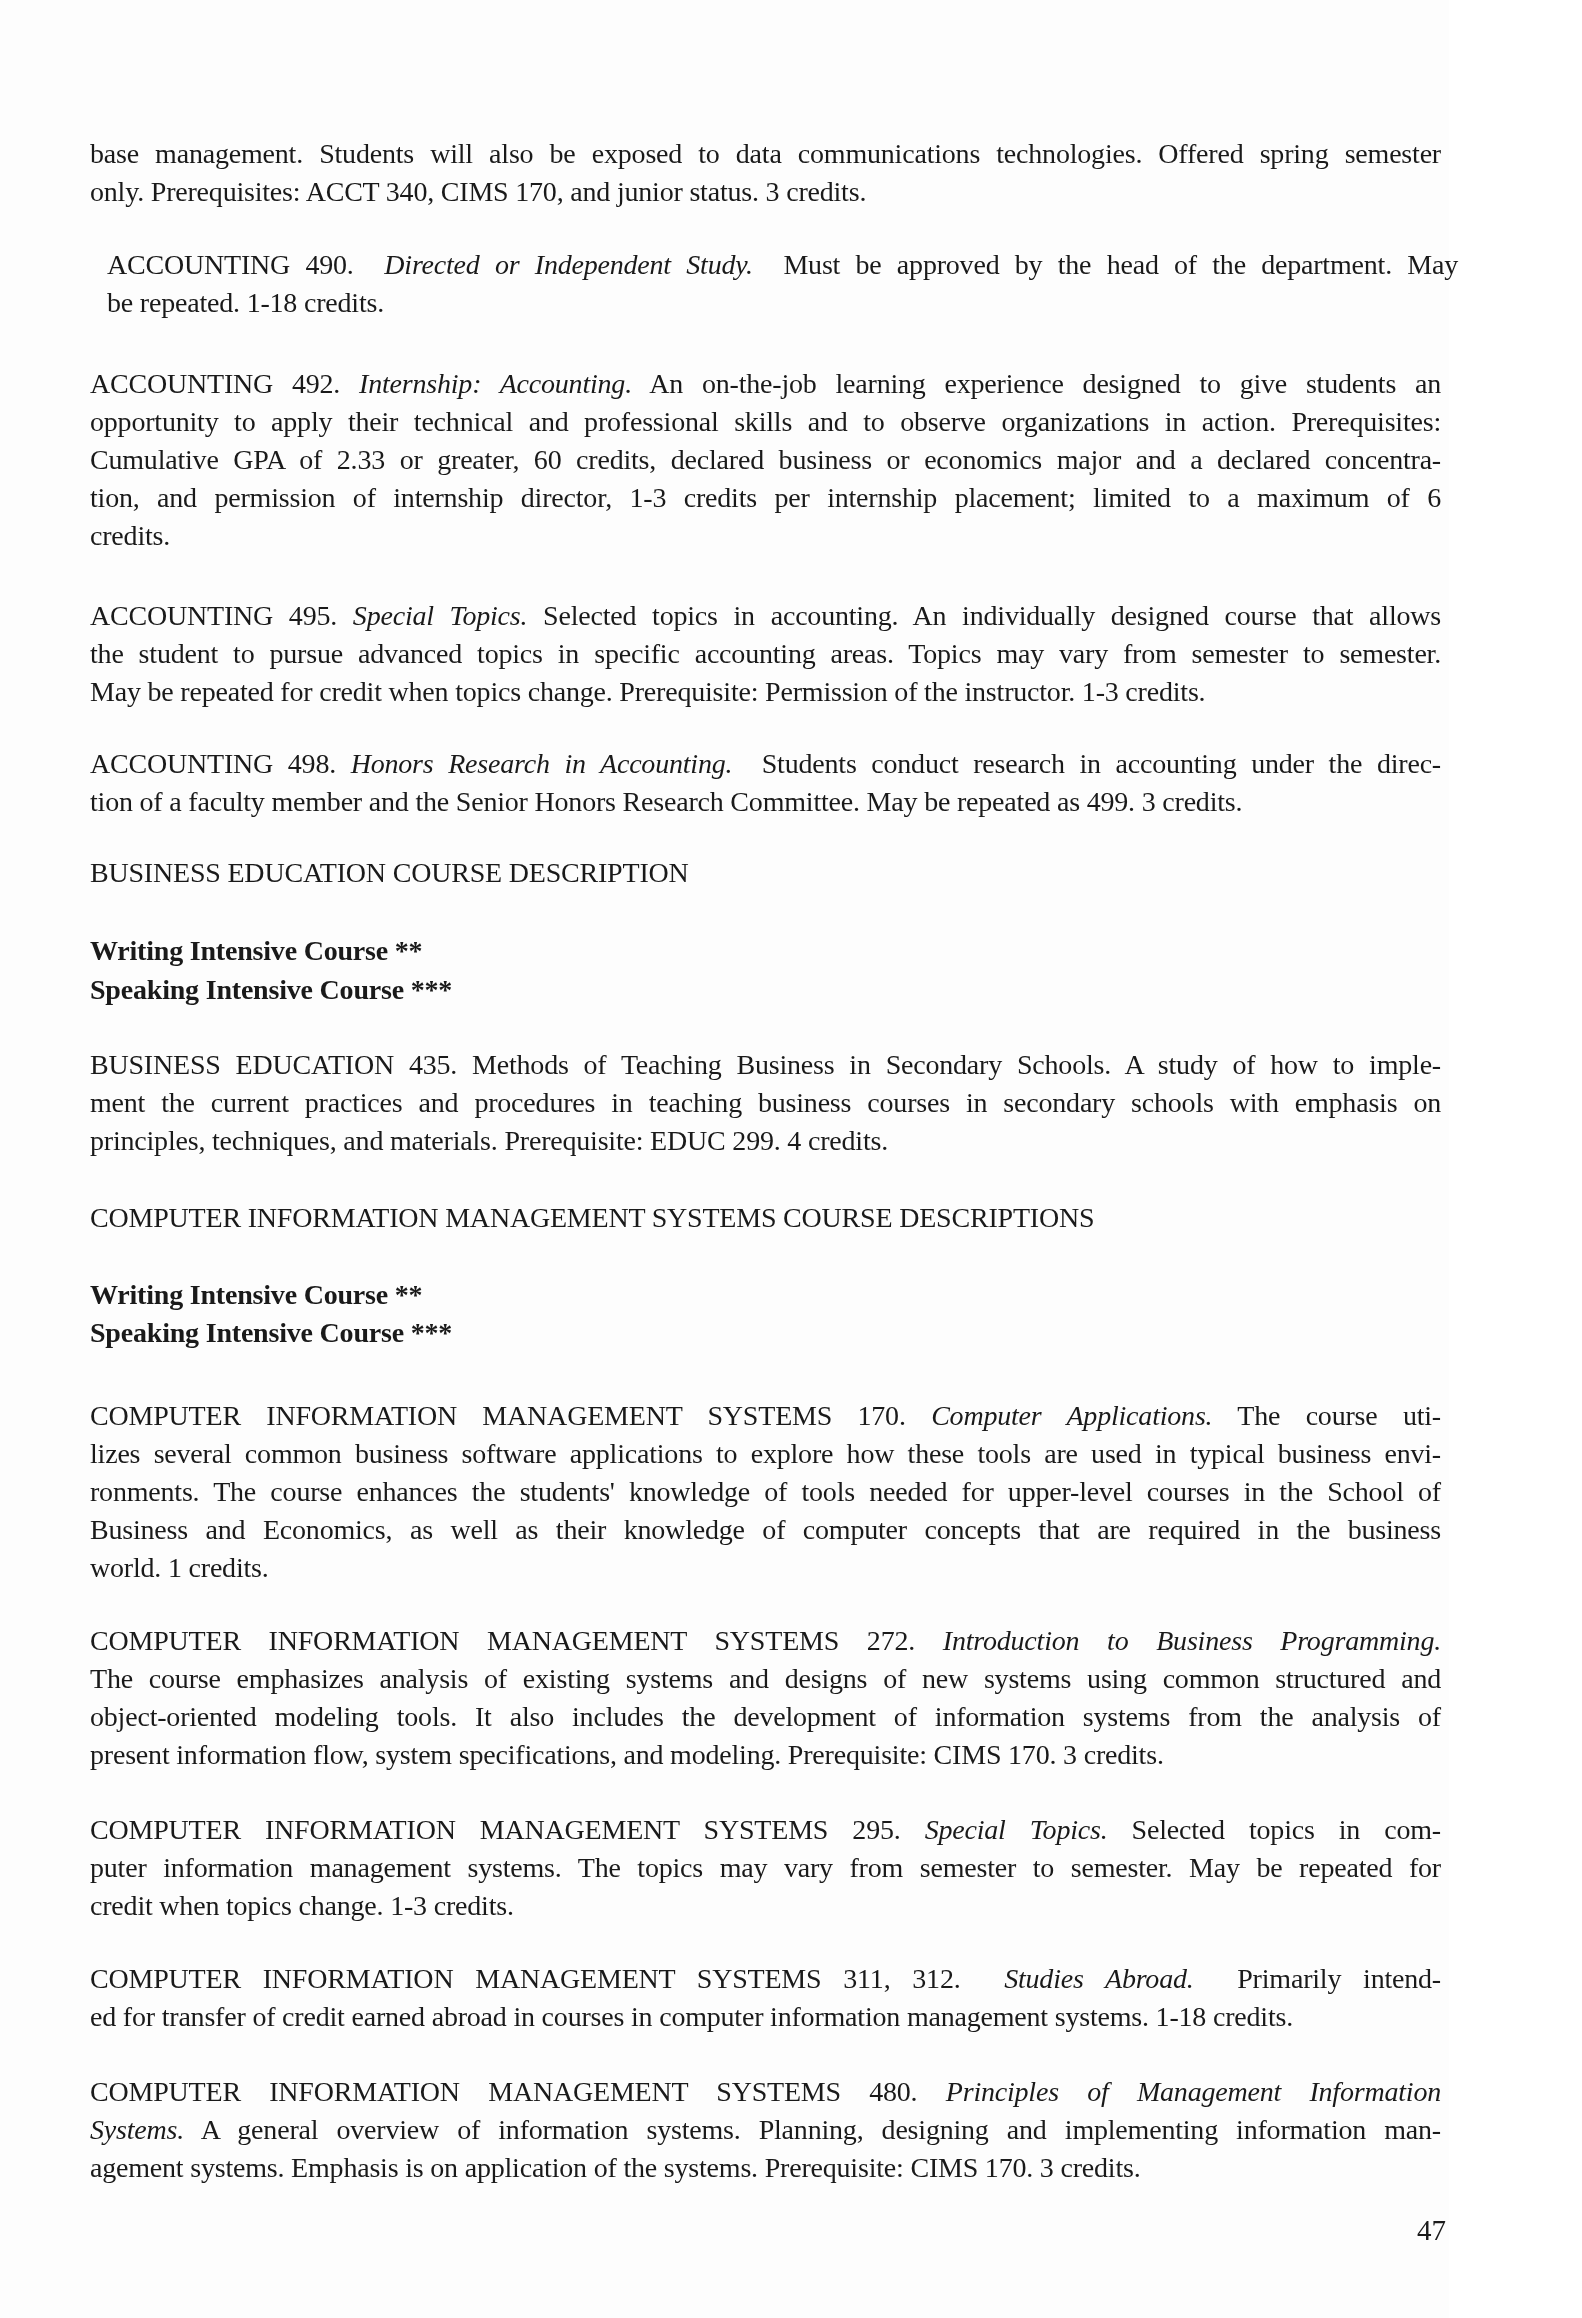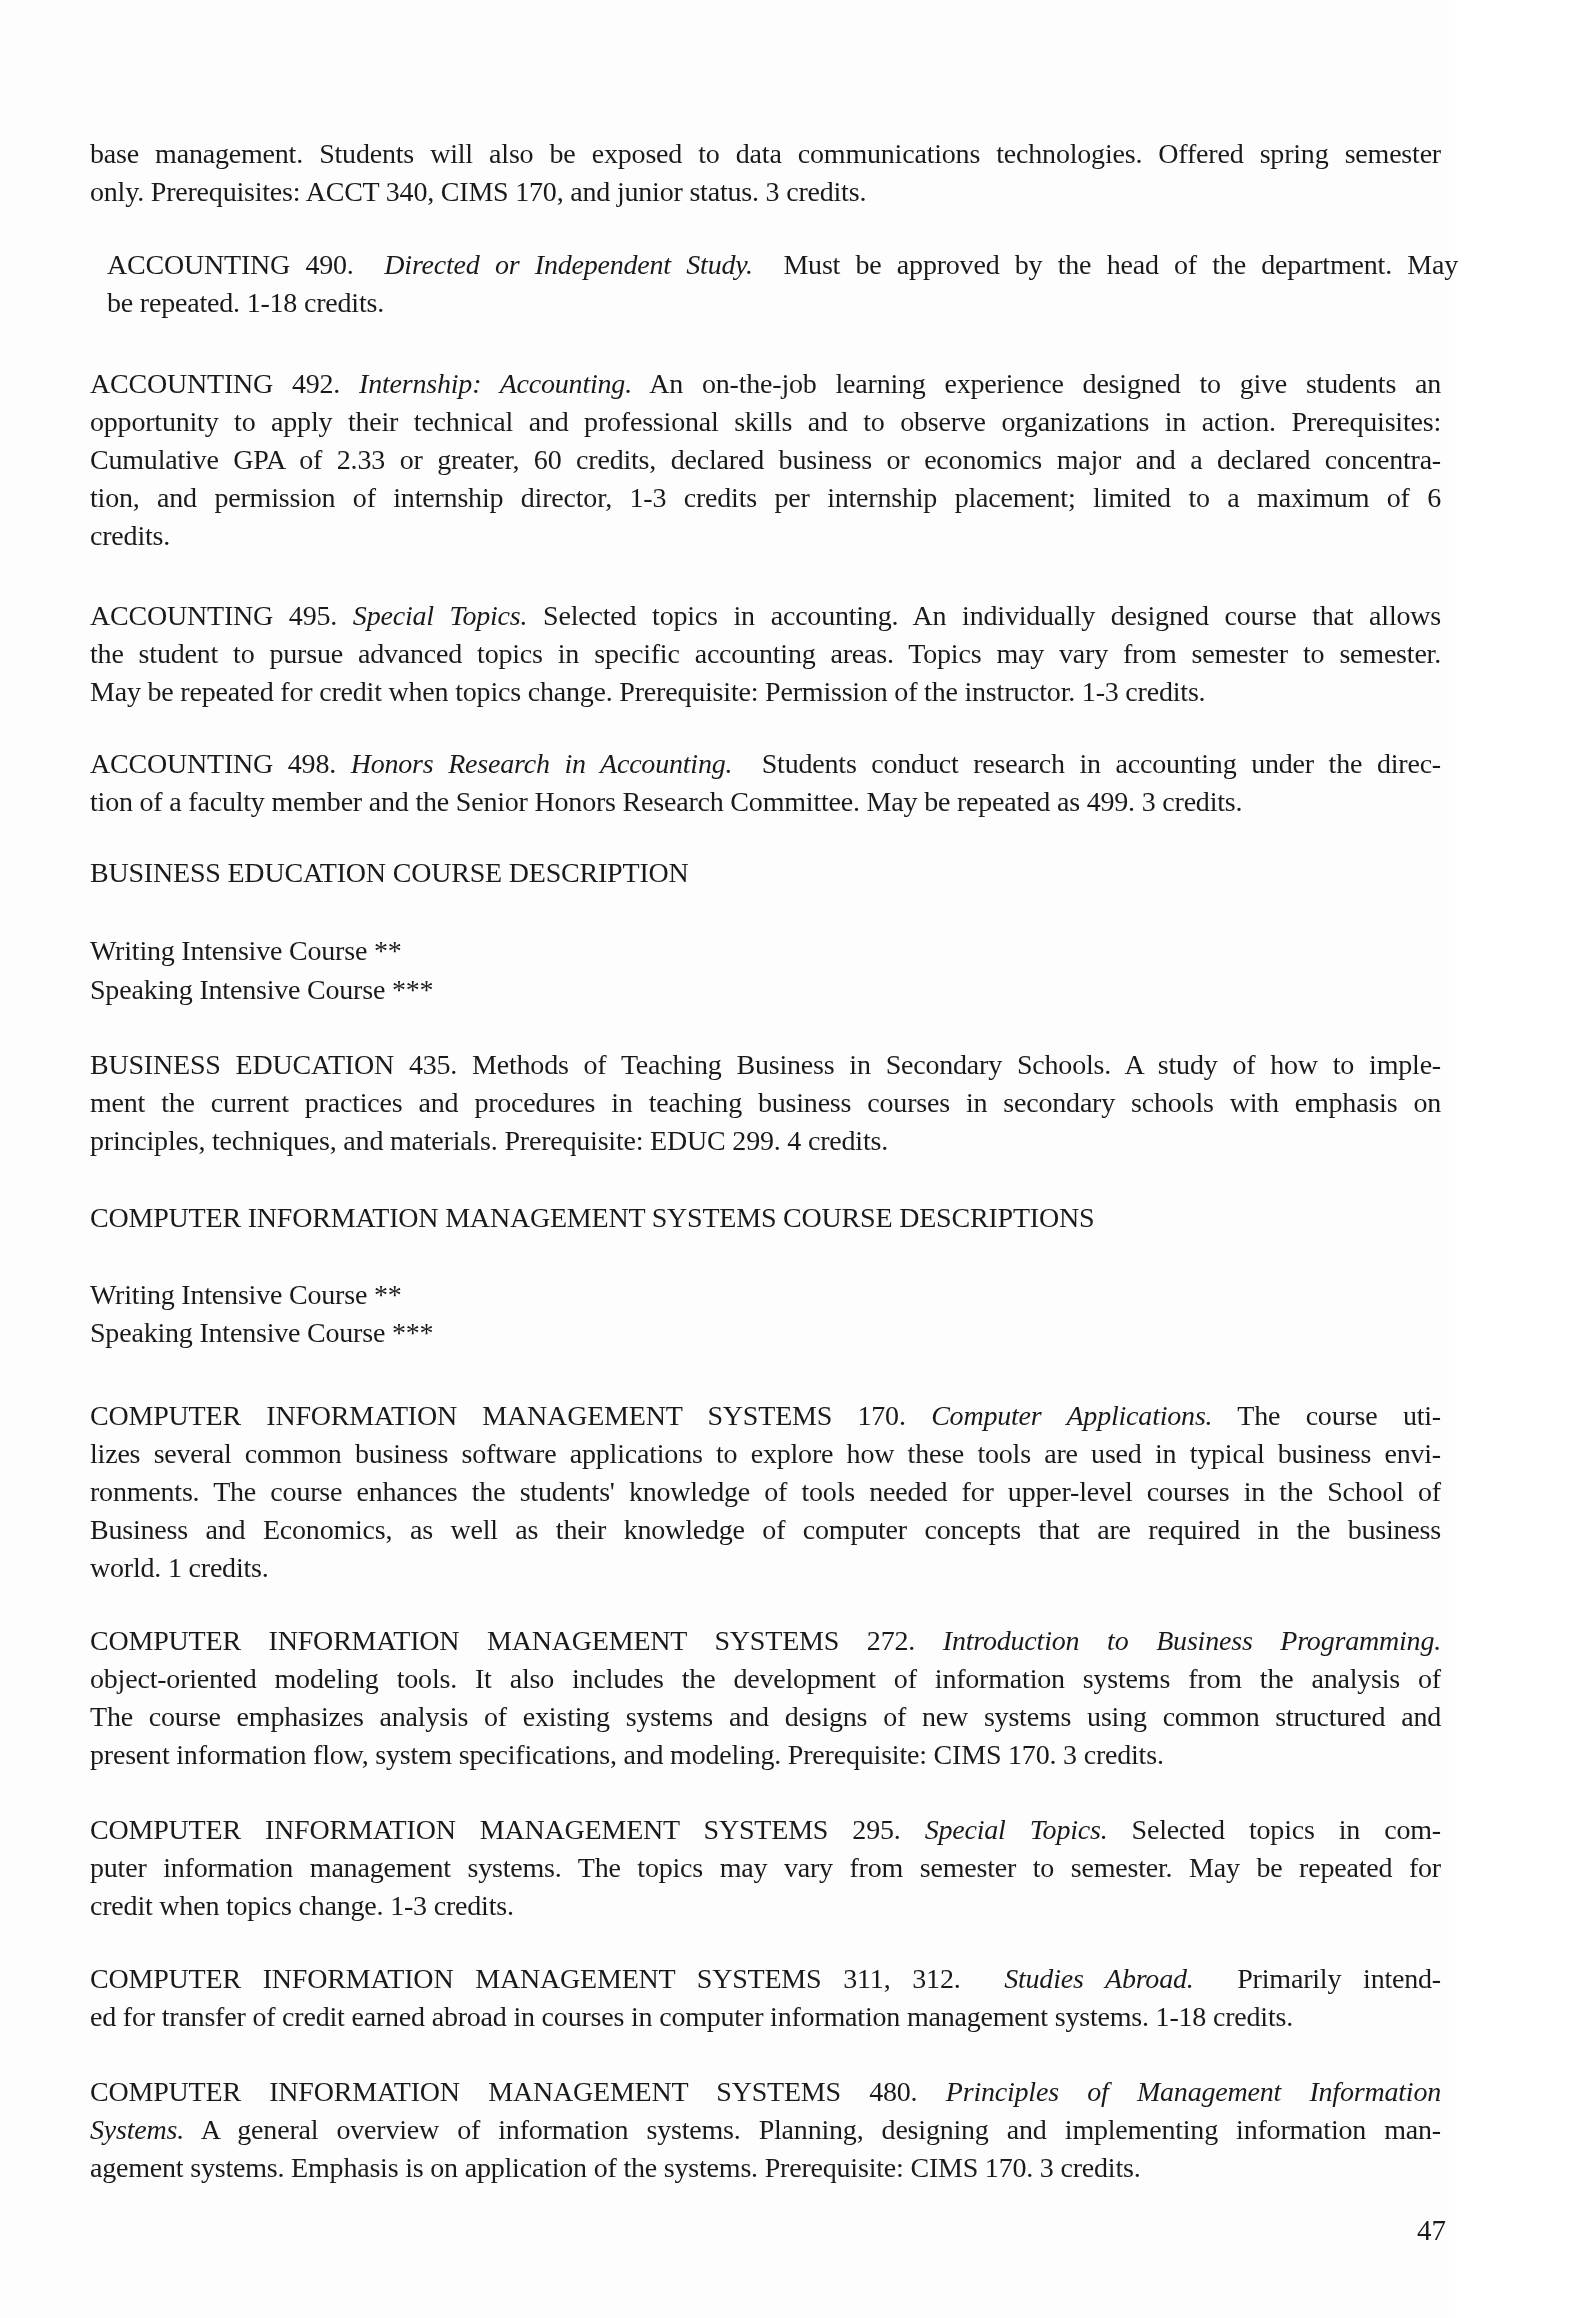--- a/index.html
+++ b/index.html
@@ -50,20 +50,21 @@
     white-space: nowrap;
     letter-spacing: -0.2px;
   }
   .legend {
     position: absolute;
     left: 90px;
     font-size: 28px;
     line-height: 38px;
     white-space: nowrap;
     letter-spacing: -0.2px;
+    font-weight: bold;
   }
   .page-number {
     position: absolute;
     left: 1417px;
     top: 2211px;
     font-size: 29px;
     line-height: 38px;
   }
 </style>
 </head>
@@ -119,22 +120,22 @@
   <div class="block" style="top:1397px;">
     <span class="line"><span>COMPUTER INFORMATION MANAGEMENT SYSTEMS 170.</span> <span class="it">Computer Applications.</span> <span>The course uti-</span></span>
     <span class="line">lizes several common business software applications to explore how these tools are used in typical business envi-</span>
     <span class="line">ronments. The course enhances the students' knowledge of tools needed for upper-level courses in the School of</span>
     <span class="line">Business and Economics, as well as their knowledge of computer concepts that are required in the business</span>
     <span class="line last">world. 1 credits.</span>
   </div>
 
   <div class="block" style="top:1622px;">
     <span class="line"><span>COMPUTER INFORMATION MANAGEMENT SYSTEMS 272.</span> <span class="it">Introduction to Business Programming.</span></span>
+    <span class="line">The course emphasizes analysis of existing systems and designs of new systems using common structured and</span>
     <span class="line">object-oriented modeling tools. It also includes the development of information systems from the analysis of</span>
-    <span class="line">The course emphasizes analysis of existing systems and designs of new systems using common structured and</span>
     <span class="line last">present information flow, system specifications, and modeling. Prerequisite: CIMS 170. 3 credits.</span>
   </div>
 
   <div class="block" style="top:1811px;">
     <span class="line"><span>COMPUTER INFORMATION MANAGEMENT SYSTEMS 295.</span> <span class="it">Special Topics.</span> <span>Selected topics in com-</span></span>
     <span class="line">puter information management systems. The topics may vary from semester to semester. May be repeated for</span>
     <span class="line last">credit when topics change. 1-3 credits.</span>
   </div>
 
   <div class="block" style="top:1960px;">

